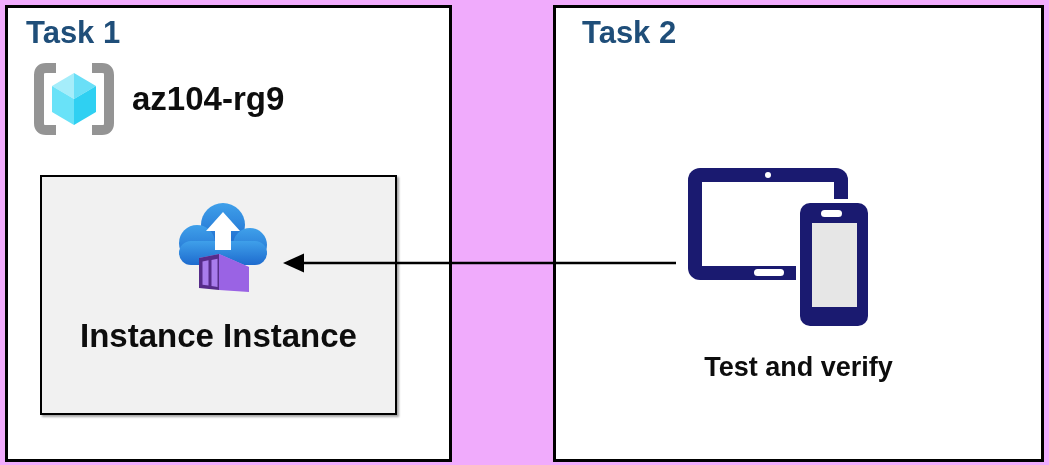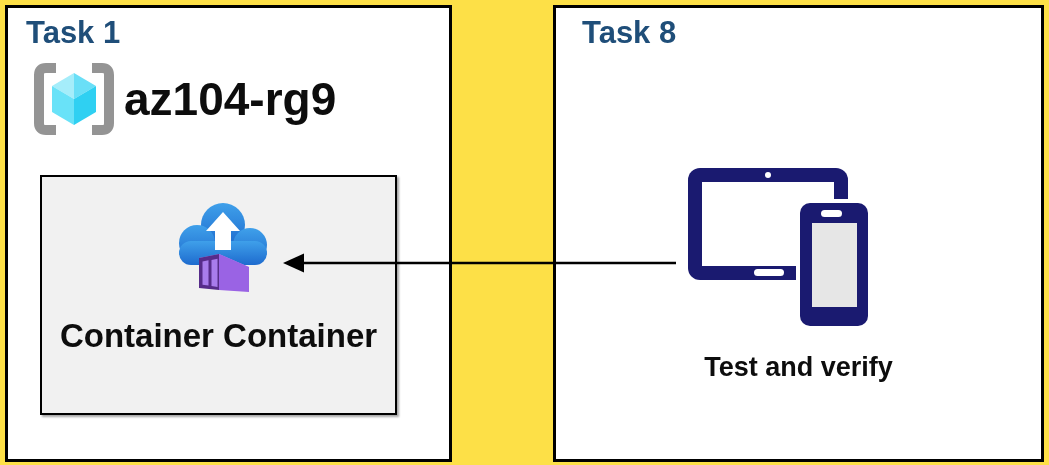--- a/index.html
+++ b/index.html
@@ -1,19 +1,19 @@
 <!DOCTYPE html>
 <html style="--title-blue: #1F4E79; --text-black: #0d0d0d; --box-border: #000000; --panel-gray: #F1F1F1; --device-navy: #1A1A70; --device-screen-white: #FFFFFF; --device-screen-gray: #E6E6E6; --cloud-blue-top: #3FA0EA; --cloud-blue-bottom: #1E6BCE; --container-frame: #572C8A; --container-panel-purple: #A97CEC; --container-top: #BE93F2; --container-side: #9A63E4; --bracket-gray: #949494; --cube-top-left: #A5EDFA; --cube-top-right: #6ADFF7; --cube-side-left: #69E2F8; --cube-side-right: #2FD0F2; --arrow-black: #000000;"><head>
 <meta charset="utf-8">
 <style>
   html,body{margin:0;padding:0;background:#ffffff;}
   .canvas{
     position:relative;
     width:1049px;height:465px;
-    background:#fde047;
+    background:#f0abfc;
     font-family:"Liberation Sans", sans-serif;
     overflow:hidden;
   }
   .task-box{
     position:absolute;
     border:3px solid var(--box-border,#000);
     background:#fff;
     box-sizing:border-box;
   }
   #task1-box{left:5px;top:5px;width:447px;height:457px;}
@@ -23,22 +23,22 @@
     font-size:31px;font-weight:bold;
     color:var(--title-blue,#1F4E79);
     letter-spacing:0px;
     white-space:nowrap;
   }
   #task1-title{left:18px;top:7px;}
   #task2-title{left:26px;top:7px;}
   .rg-row{position:absolute;left:24px;top:52px;display:flex;align-items:center;}
   .rg-icon{width:84px;height:78px;}
   .rg-name{
-    margin-left:8px;
-    font-size:46px;font-weight:bold;
+    margin-left:16px;
+    font-size:33px;font-weight:bold;
     color:var(--text-black,#0d0d0d);
     white-space:nowrap;
   }
   .container-panel{
     position:absolute;
     left:32px;top:167px;width:357px;height:240px;
     background:var(--panel-gray,#F1F1F1);
     border:2px solid var(--box-border,#000);
     box-sizing:border-box;
     box-shadow:2px 2px 2px rgba(0,0,0,0.35);
@@ -105,26 +105,26 @@
         <polygon points="44,9 61,28 52,28 52,47 36,47 36,28 27,28" fill="#ffffff"></polygon>
 
         <g>
           <polygon points="20,55 40,51 70,64 50,68" fill="var(--container-top,#BE93F2)"></polygon>
           <polygon points="40,51 70,64 70,89 40,87" fill="var(--container-side,#9A63E4)"></polygon>
           <polygon points="20,55 40,51 40,87 20,85" fill="var(--container-frame,#572C8A)"></polygon>
           <polygon points="23.5,58.5 29.5,57.3 29.5,82.5 23.5,81.7" fill="var(--container-panel-purple,#A97CEC)"></polygon>
           <polygon points="32.5,57 38.5,55.8 38.5,84 32.5,83.1" fill="var(--container-panel-purple,#A97CEC)"></polygon>
         </g>
       </svg>
-      <div class="container-label">Container Container</div>
+      <div class="container-label">Instance Instance</div>
     </div>
   </div>
 
   <div class="task-box" id="task2-box">
-    <div class="task-title" id="task2-title">Task 8</div>
+    <div class="task-title" id="task2-title">Task 2</div>
 
     <svg class="device-icon" viewBox="0 0 184 160">
 
       <g>
         <rect x="0" y="0" width="160" height="112" rx="12" fill="var(--device-navy,#1A1A70)"></rect>
         <rect x="14" y="14" width="132" height="84" fill="var(--device-screen-white,#fff)"></rect>
         <circle cx="80" cy="7" r="3" fill="#ffffff"></circle>
         <rect x="66" y="101" width="30" height="7" rx="3.5" fill="#ffffff"></rect>
       </g>
 

